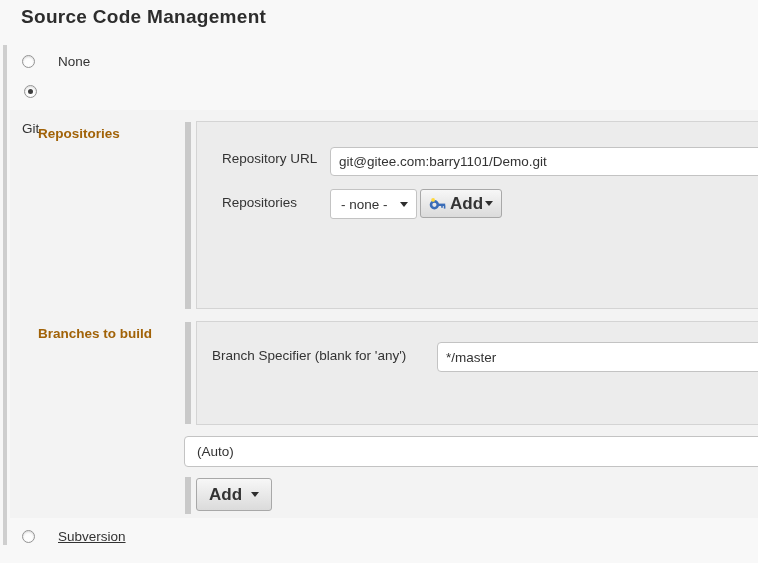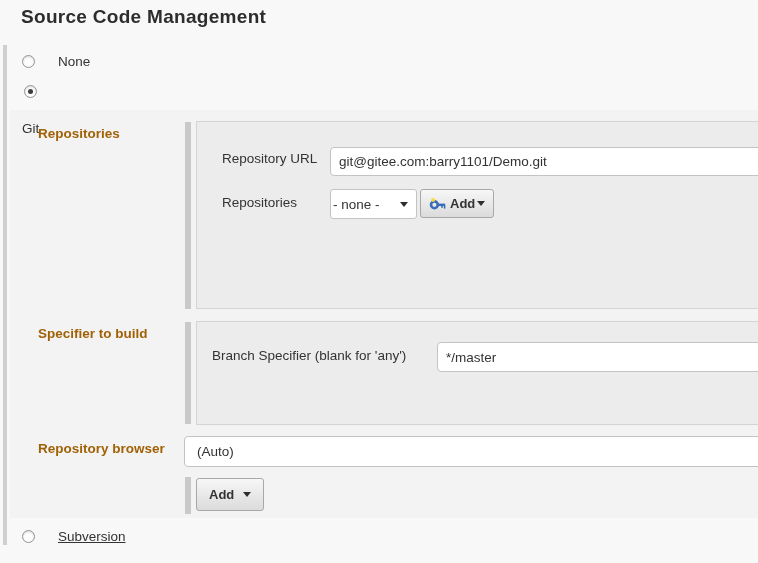--- a/index.html
+++ b/index.html
@@ -44,34 +44,34 @@
     border:1px solid #c3c3c3; border-radius:4px;
     font-family:"Liberation Sans", sans-serif; font-size:13.5px; color:#333;
     padding:0 8px; outline:none;
   }
 
   .select {
     position:absolute; box-sizing:border-box; background:#fff;
     border:1px solid #c3c3c3; border-radius:3px;
     display:flex; align-items:center; cursor:default;
   }
-  .select .sel-text { padding-left:2px; flex:1; }
+  .select .sel-text { padding-left:10px; flex:1; }
   .caret {
     display:inline-block; width:0; height:0;
     border-left:4px solid transparent; border-right:4px solid transparent;
     border-top:5px solid #2e2e2e;
   }
   .select .caret { margin-right:8px; }
 
   .btn {
     position:absolute; box-sizing:border-box;
     display:flex; align-items:center;
     background:linear-gradient(to bottom,#f7f7f7,#dbdbdb);
     border:1px solid #a8a8a8; border-radius:3px;
-    font-weight:bold; font-size:13px; color:#333;
+    font-weight:bold; font-size:17px; color:#333;
     cursor:default;
     justify-content:flex-end;
   }
   .btn-cred-add { left:420px; top:189px; height:29px; padding:0 8px; gap:4px; }
   .btn-cred-add .caret { margin-left:-2px; }
   .btn-behaviour-add { left:196px; top:478px; height:33px; padding:0 12px; gap:9px; }
 
   .key-icon { display:inline-block; flex:0 0 auto; }
 
   .bottom-rule { position:absolute; left:0; right:0; top:551px; height:1px; background:#e0e0e0; }
@@ -114,28 +114,27 @@
       <circle cx="5.4" cy="6.8" r="3.4" fill="none" stroke="#3a6db8" stroke-width="2.6"></circle>
       <rect x="8.6" y="5.6" width="7.6" height="2.4" fill="#3a6db8"></rect>
       <rect x="12.2" y="7.6" width="1.6" height="2.2" fill="#3a6db8"></rect>
       <rect x="14.8" y="7.6" width="1.6" height="3" fill="#3a6db8"></rect>
       <circle cx="4.1" cy="1.9" r="1.9" fill="#ffd83d"></circle>
     </svg>
     <span>Add</span>
     <span class="caret"></span>
   </div>
 
-  <div class="section-label" style="left:38px; top:326px;">Specifier to build</div>
+  <div class="section-label" style="left:38px; top:326px;">Branches to build</div>
   <div class="chunk-bar" style="left:185px; top:322px; height:102px;"></div>
   <div class="chunk-panel" style="top:321px; height:104px;"></div>
 
   <div class="inner-label" style="left:212px; top:348px;">Branch Specifier (blank for 'any')</div>
   <input class="text-input" style="left: 437px; top: 342px; right: -4px; height: 30px;" value="*/master">
 
-  <div class="section-label" style="left:38px; top:441px;">Repository browser</div>
   <div class="select" style="left:184px; top:436px; right:-4px; height:31px; border-radius:4px;">
     <span class="sel-text" style="padding-left:12px;">(Auto)</span>
   </div>
 
   <div class="chunk-bar" style="left:185px; top:477px; height:37px;"></div>
   <div class="btn btn-behaviour-add">
     <span>Add</span>
     <span class="caret"></span>
   </div>
 

